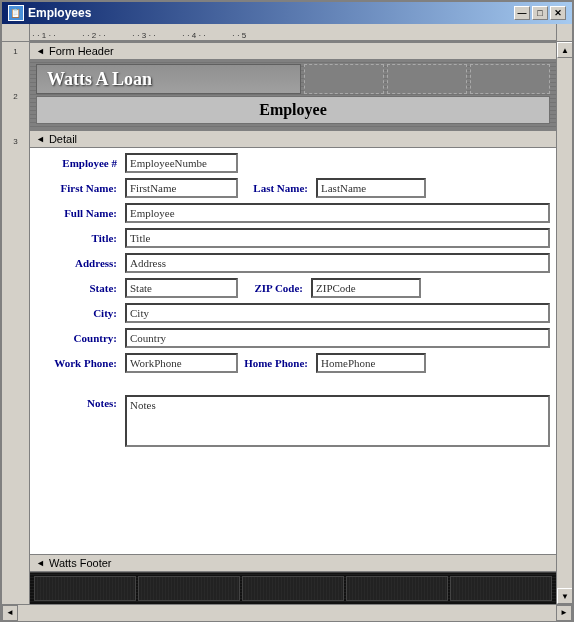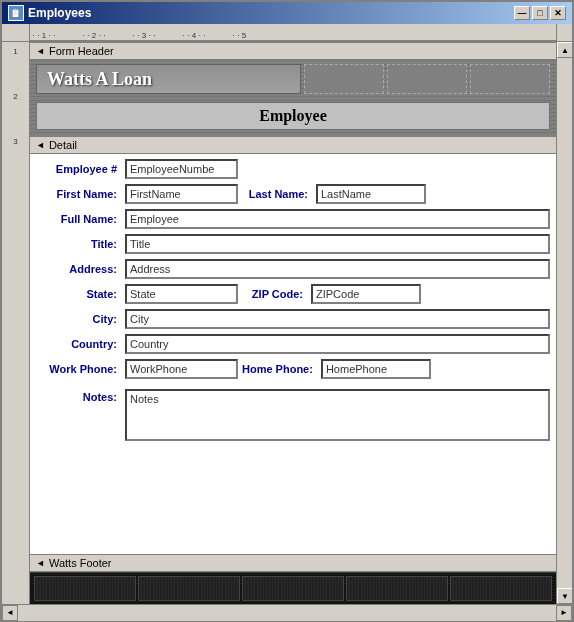--- a/index.html
+++ b/index.html
@@ -198,21 +198,21 @@
       background-image: repeating-linear-gradient(
         0deg,
         transparent,
         transparent 3px,
         rgba(0,0,0,0.1) 3px,
         rgba(0,0,0,0.1) 4px
       );
       padding: 4px 6px 6px 6px;
       display: flex;
       flex-direction: column;
-      gap: 8px;
+      gap: 2px;
     }
 
     .header-title-row {
       display: flex;
       gap: 3px;
     }
 
     .header-title-main {
       flex: 2;
       background: #a0a0a0;
@@ -369,20 +369,21 @@
       flex: 1;
       height: 16px;
       background: #d4d0c8;
     }
 
     
     .detail-bg {
       background-color: white;
       background-image: radial-gradient(circle, #bbb 0.5px, transparent 0.5px);
       background-size: 6px 6px;
+      font-family: Liberation Serif, serif;
     }
   </style>
 </head>
 <body>
 
 <div class="window">
 
   <div class="title-bar">
     <div class="title-bar-left">
       <div class="title-icon">📋</div>
@@ -516,21 +517,21 @@
           <span class="field-label">Work Phone:</span>
           <div class="field-input field-input-medium">
             <span>WorkPhone</span>
           </div>
           <span class="field-label" style="min-width:70px; text-align:right;">Home Phone:</span>
           <div class="field-input field-input-short">
             <span>HomePhone</span>
           </div>
         </div>
 
-        <div class="form-row" style="align-items: flex-start; margin-top: 6px;">
+        <div class="form-row" style="align-items: flex-start; margin-top: 18px;">
           <span class="field-label" style="margin-top: 2px;">Notes:</span>
           <div class="notes-input">
             <span>Notes</span>
           </div>
         </div>
 
       </div>
 
       <div class="section-header">
         <span class="section-arrow">◄</span>

